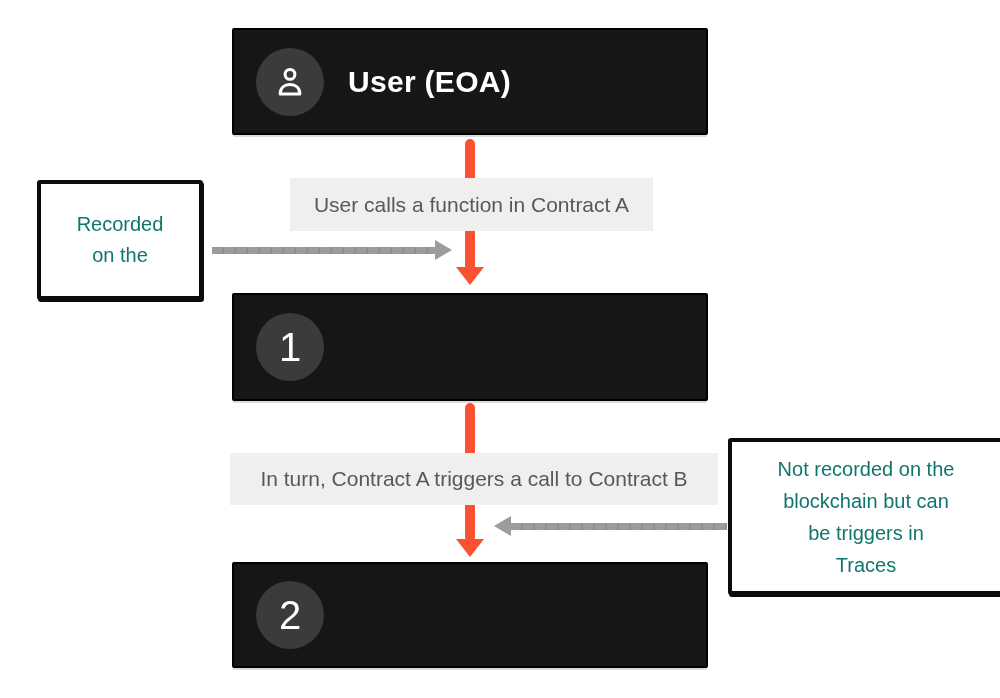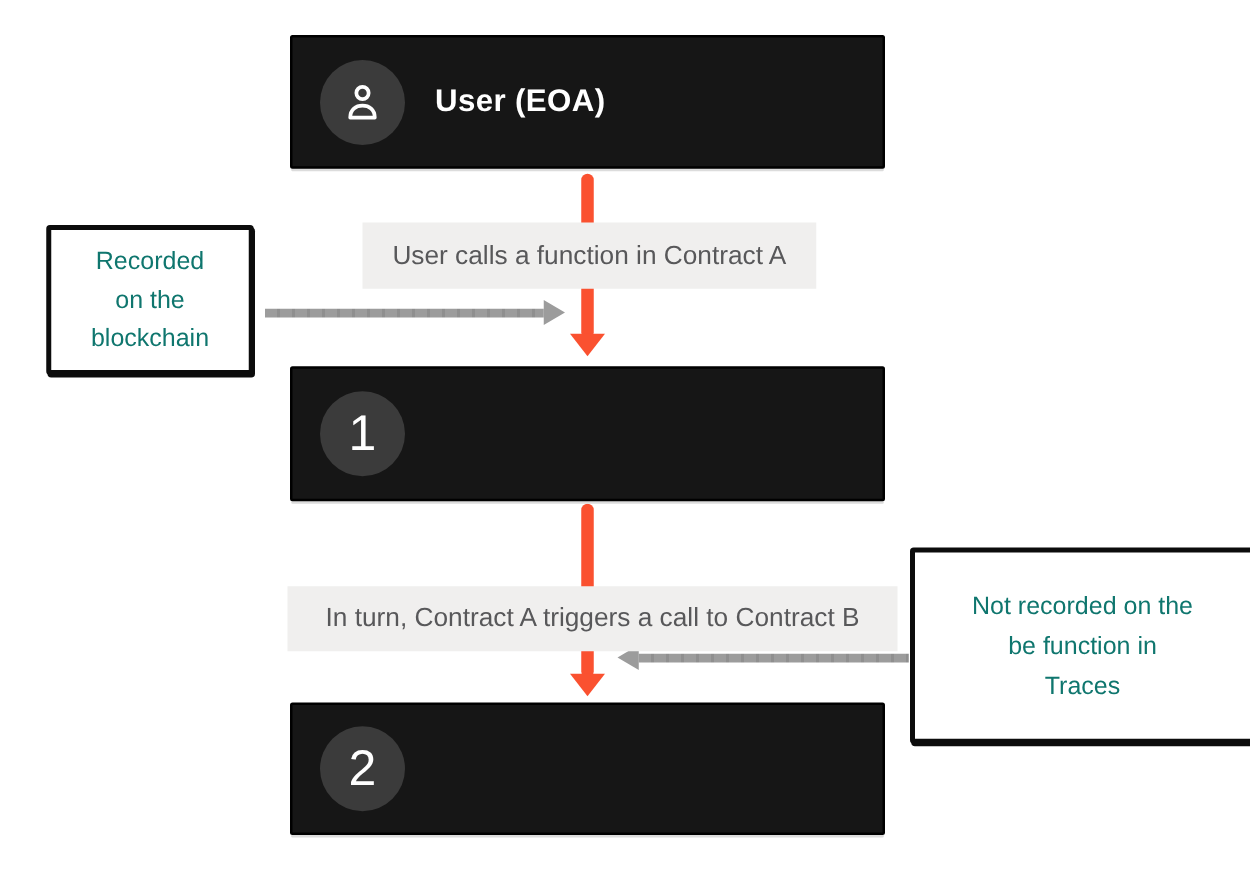--- a/index.html
+++ b/index.html
@@ -20,21 +20,21 @@
   .node-circle{
     width:68px;height:68px;border-radius:50%;background:#3b3b3b;
     margin-left:22px;flex:0 0 auto;
     display:flex;align-items:center;justify-content:center;
   }
   .node-circle .num{
     color:#ffffff;font-size:40px;font-weight:400;line-height:1;
     font-family:"Liberation Sans","DejaVu Sans",sans-serif;
   }
   .node-title{
-    color:#ffffff;font-size:25px;font-weight:700;margin-left:24px;letter-spacing:.3px;text-align:center;
+    color:#ffffff;font-size:30px;font-weight:700;margin-left:24px;letter-spacing:.3px;text-align:center;
   }
   
   .oarrow-line{
     position:absolute;left:465px;width:10px;background:#fa5130;border-radius:5px;
   }
   .oline-1{top:139px;height:132px;}
   .oline-2{top:403px;height:139px;}
   .oarrow-head{
     position:absolute;left:456px;width:0;height:0;
     border-left:14px solid transparent;border-right:14px solid transparent;
@@ -53,21 +53,21 @@
     border-top:10px solid transparent;border-bottom:10px solid transparent;}
   .ghead-right{left:435px;top:240px;border-left:17px solid #9c9c9c;}
   .ghead-left{left:494px;top:516px;border-right:17px solid #9c9c9c;}
   
   .edge-label{
     position:absolute;background:#f0efee;color:#58585a;
     display:flex;align-items:center;justify-content:center;
     font-size:21px;white-space:nowrap;z-index:3;
   }
   .edge-label-1{left:290px;top:178px;width:363px;height:53px;}
-  .edge-label-2{left:230px;top:453px;width:488px;height:52px;margin-top:16px;}
+  .edge-label-2{left:230px;top:453px;width:488px;height:52px;}
   
   .note{
     position:absolute;background:#ffffff;border:4px solid #0c0c0c;border-radius:3px;
     box-shadow:1px 2px 0 #0c0c0c;
     display:flex;flex-direction:column;align-items:center;justify-content:center;
     text-align:center;color:#0f766e;font-weight:400;box-sizing:border-box;z-index:2;
   }
   .note span{display:block;}
   .note-left{left:37px;top:180px;width:166px;height:120px;font-size:20px;line-height:31px;}
   .note-right{left:728px;top:438px;width:276px;height:157px;font-size:20px;line-height:32px;}
@@ -99,34 +99,34 @@
       </svg>
     </div>
     <div class="node-title">User (EOA)</div>
   </div>
 
   <div class="edge-label edge-label-1">User calls a function in Contract A</div>
 
   <div class="note note-left">
     <span>Recorded</span>
     <span>on the</span>
-    <span>blockchain</span>
   </div>
 
   <div class="node node-a">
     <div class="node-circle">
       <span class="num">1</span>
     </div>
   </div>
 
   <div class="edge-label edge-label-2">In turn, Contract A triggers a call to Contract B</div>
 
   <div class="note note-right">
     <span>Not recorded on the</span>
-    <span>be function in</span>
+    <span>blockchain but can</span>
+    <span>be triggers in</span>
     <span>Traces</span>
   </div>
 
   <div class="node node-b">
     <div class="node-circle">
       <span class="num">2</span>
     </div>
   </div>
 
 </div>

